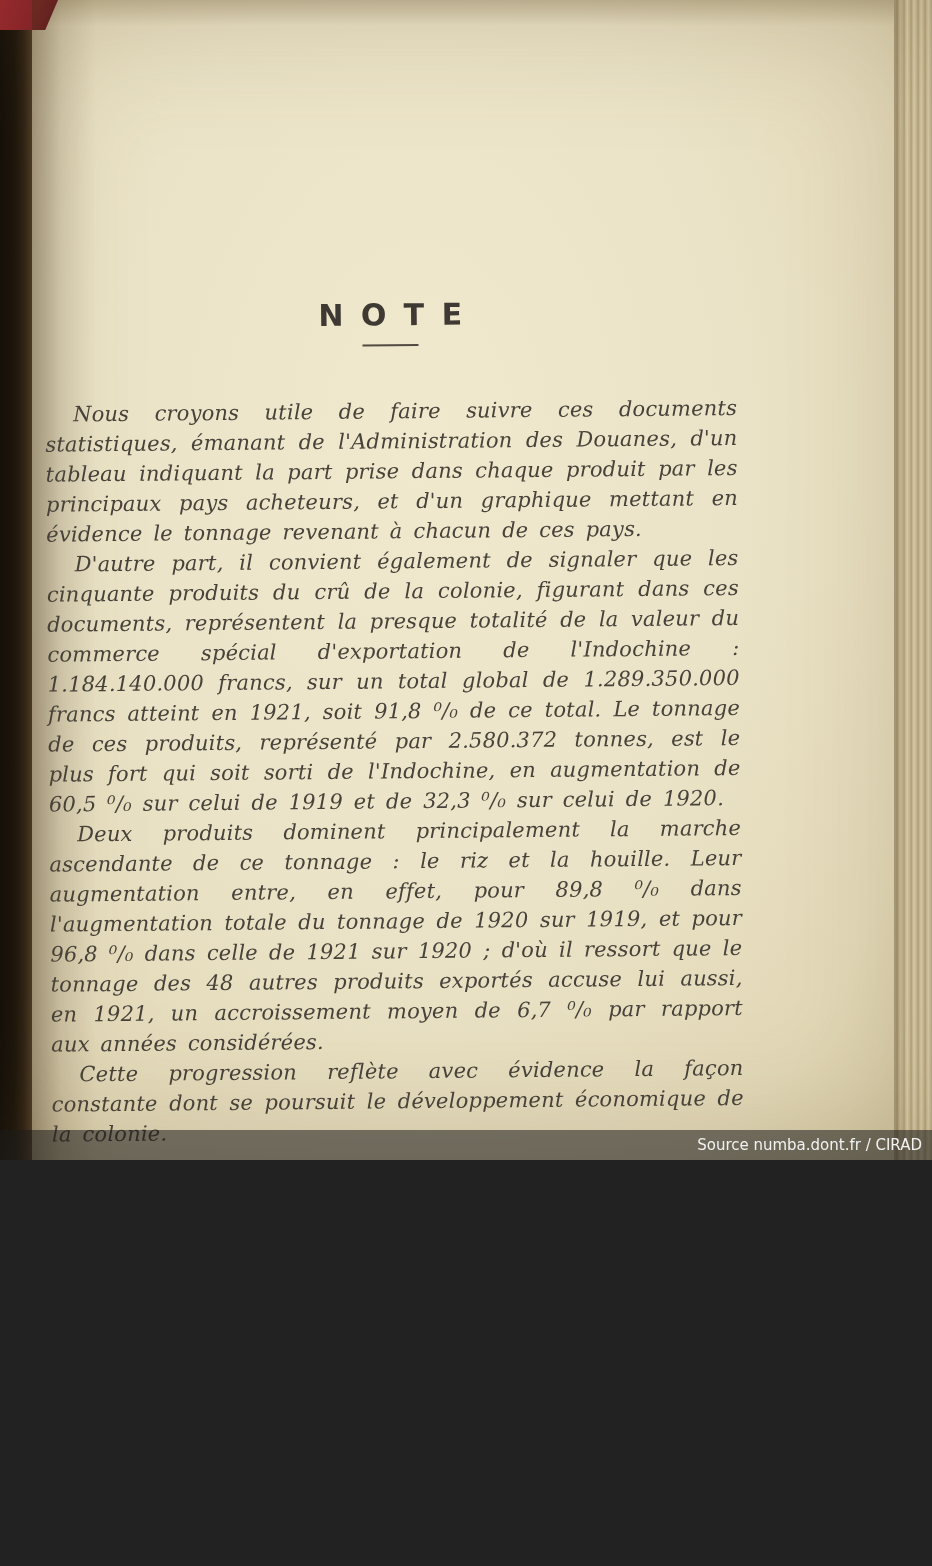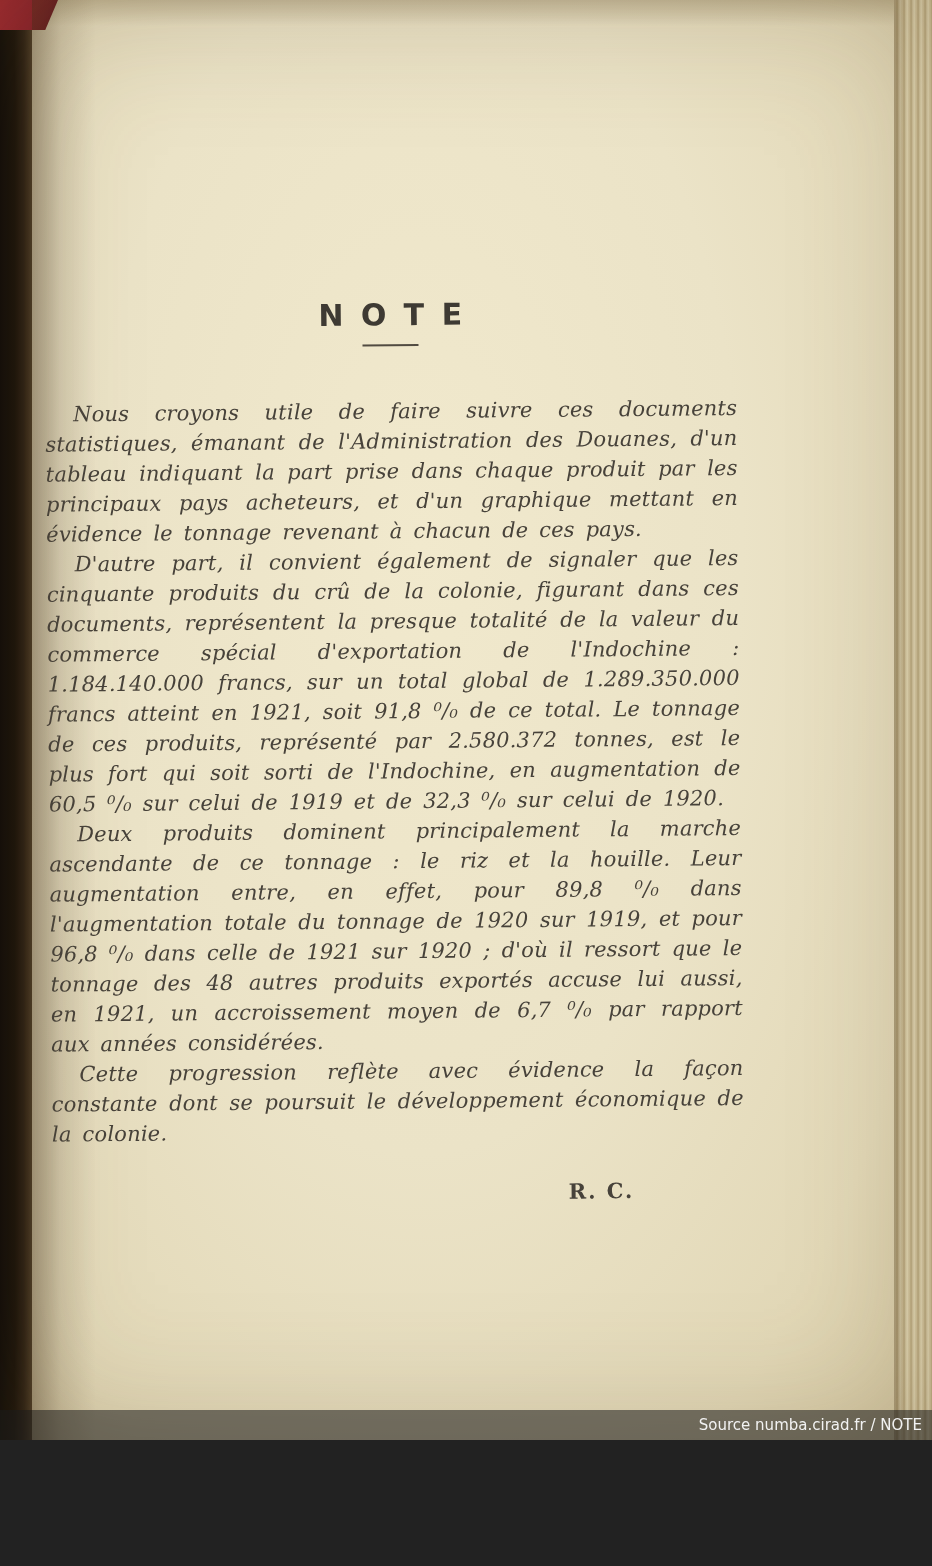--- a/index.html
+++ b/index.html
@@ -1,18 +1,18 @@
 <!DOCTYPE html>
 <html><head>
 <meta charset="utf-8">
 <style>
   html,body{margin:0;padding:0;background:#222;}
   .scan-root{
     position:relative;
-    width:932px;height:1440px;
+    width:932px;height:1160px;
     overflow:hidden;
     font-family:"DejaVu Serif", serif;
     background:#e9e1c4;
   }
   
   .book-spine{
     position:absolute;left:0;top:0;bottom:0;width:32px;
     background:linear-gradient(to right,#0b0805 0%,#171008 45%,#2c2013 75%,#4a3a24 100%);
   }
   .book-cover-corner{
@@ -108,16 +108,16 @@
       <p>D'autre part, il convient également de signaler que les cinquante produits du crû de la colonie, figurant dans ces documents, représentent la presque totalité de la valeur du commerce spécial d'exportation de l'Indochine : 1.184.140.000 francs, sur un total global de 1.289.350.000 francs atteint en 1921, soit 91,8 ⁰/₀ de ce total. Le tonnage de ces produits, représenté par 2.580.372 tonnes, est le plus fort qui soit sorti de l'Indochine, en augmentation de 60,5 ⁰/₀ sur celui de 1919 et de 32,3 ⁰/₀ sur celui de 1920.</p>
       <p>Deux produits dominent principalement la marche ascendante de ce tonnage : le riz et la houille. Leur augmentation entre, en effet, pour 89,8 ⁰/₀ dans l'augmentation totale du tonnage de 1920 sur 1919, et pour 96,8 ⁰/₀ dans celle de 1921 sur 1920 ; d'où il ressort que le tonnage des 48 autres produits exportés accuse lui aussi, en 1921, un accroissement moyen de 6,7 ⁰/₀ par rapport aux années considérées.</p>
       <p>Cette progression reflète avec évidence la façon constante dont se poursuit le développement économique de la colonie.</p>
     </div>
     <div class="signature">R. C.</div>
   </div>
 
   <div class="vignette"></div>
 
   <div class="source-bar">
-    <span>Source numba.cirad.fr / NOTE</span>
+    <span>Source numba.dont.fr / CIRAD</span>
   </div>
 
 </div>
 
 </body></html>

